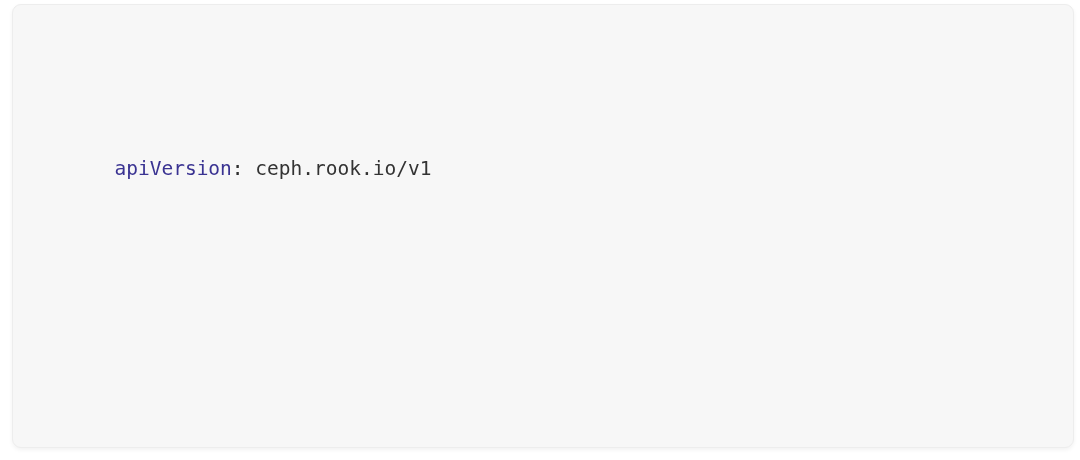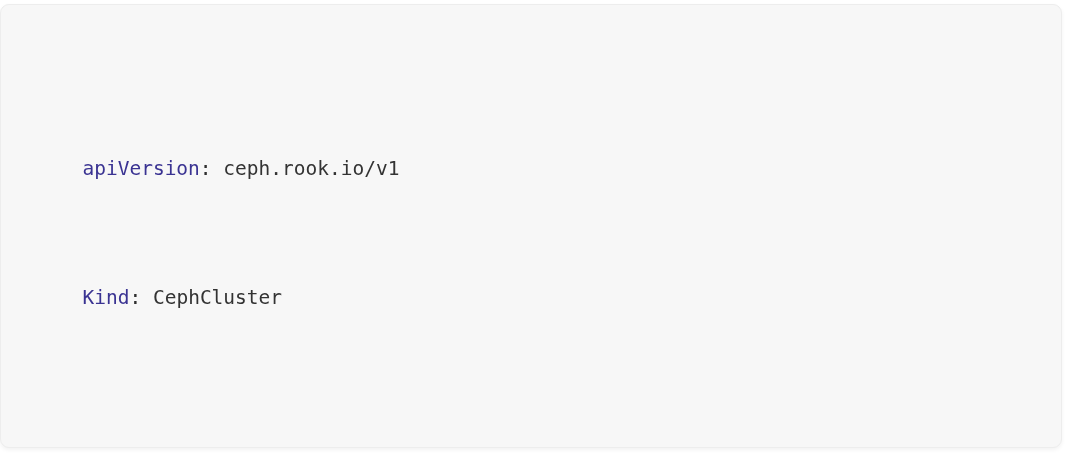--- a/index.html
+++ b/index.html
@@ -9,30 +9,30 @@
   }
   body {
     width: 1080px;
     height: 460px;
     font-family: "DejaVu Sans Mono", "Liberation Mono", monospace;
     overflow: hidden;
   }
 
   #code-card {
     position: absolute;
-    left: 0;
+    left: 12px;
     top: 4px;
     width: 1062px;
     height: 444px;
     box-sizing: border-box;
     background: #f7f7f7;
     border: 1px solid #ededed;
     border-radius: 9px;
     box-shadow: 0 2px 4px rgba(0,0,0,0.055);
-    padding: 18px 20px 16px 11px;
+    padding: 18px 20px 16px 31px;
     overflow: hidden;
   }
 
   .code-block {
     font-family: "DejaVu Sans Mono", "Liberation Mono", monospace;
     font-size: 19.5px;
     line-height: 32.4px;
     white-space: pre;
     letter-spacing: 0px;
   }
@@ -52,23 +52,20 @@
 </head>
 <body>
 
 <div id="code-card">
   <div class="code-block">
 
     <div class="line">
       <span class="tok-space"></span><span class="tok-key">apiVersion</span><span class="tok-punct">:</span><span class="tok-val"> </span><span class="tok-val">ceph.rook.io/v1</span><span class="tok-comment"></span>
     </div>
 
-    <div class="line">
-      <span class="tok-space"></span><span class="tok-key">Kind</span><span class="tok-punct">:</span><span class="tok-val"> </span><span class="tok-val">CephCluster</span><span class="tok-comment"></span>
-    </div>
 
 
     
 
     
 
     
 
     
 

